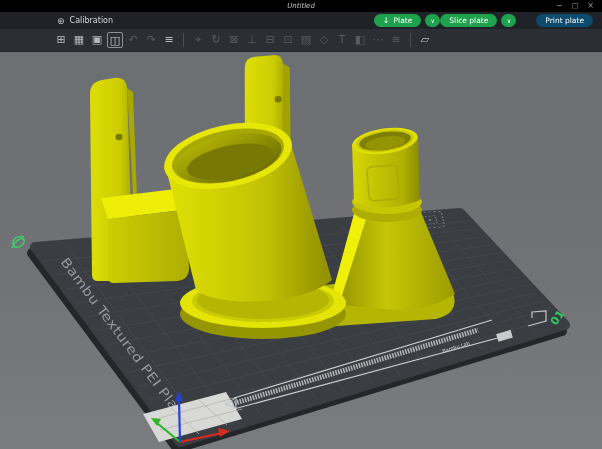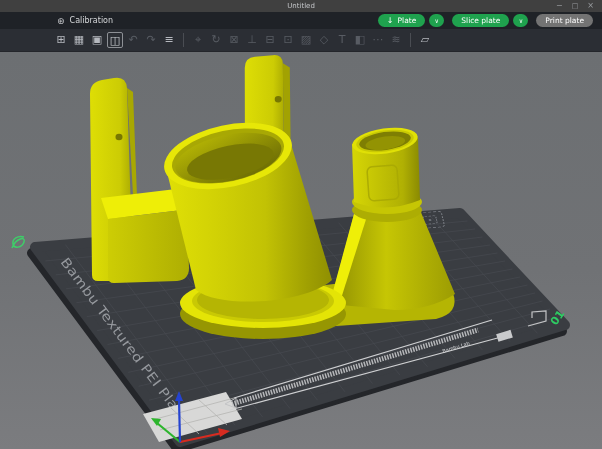--- a/index.html
+++ b/index.html
@@ -1,33 +1,33 @@
 <!DOCTYPE html>
 <html><head>
 <meta charset="utf-8">
 <style>
   html,body{margin:0;padding:0;}
   body{width:602px;height:449px;overflow:hidden;background:#6f7174;
        font-family:"DejaVu Sans","Liberation Sans",sans-serif;-webkit-font-smoothing:antialiased;}
   
-  .titlebar{height:12px;background:#404040;display:flex;align-items:center;position:relative;}
+  .titlebar{height:12px;background:#000000;display:flex;align-items:center;position:relative;font-style:italic;}
   .title{position:absolute;left:0;right:0;text-align:center;font-size:7px;color:#c2c4c7;line-height:12px;}
   .wincontrols{position:absolute;right:8px;top:0;height:12px;display:flex;gap:9px;align-items:center;}
   .wincontrols span{color:#9a9da1;font-size:8px;line-height:12px;cursor:default;}
   
   .menubar{height:17px;background:#1f2227;display:flex;align-items:center;position:relative;}
   .calib{display:flex;align-items:center;gap:5px;margin-left:57px;color:#d6d8da;font-size:8px;}
   .calib .cicon{color:#c7c9cc;font-size:9px;}
   .actions{position:absolute;right:9px;top:2px;display:flex;align-items:center;gap:4px;}
   .pill{display:inline-flex;align-items:center;justify-content:center;height:13px;border-radius:7px;
         font-size:7.5px;color:#fff;padding:0 9px;white-space:nowrap;}
   .green{background:#1fa24e;}
-  .gray{background:#737373;}
+  .gray{background:#0c4a6e;margin-left:20px;}
   .chev{width:15px;padding:0;font-size:6px;}
-  .combo{display:flex;align-items:center;gap:8px;}
+  .combo{display:flex;align-items:center;gap:0;}
   .upicon{font-size:8px;margin-right:4px;}
   
   .toolbar{height:23px;background:#2b2e34;display:flex;align-items:center;gap:2px;
            padding-left:53px;border-bottom:1px solid #24262b;box-sizing:border-box;}
   .ticon{width:16px;height:16px;font-size:11px;line-height:16px;text-align:center;color:#b6b9bf;
          border-radius:2px;box-sizing:border-box;}
   .ticon.disabled{color:#585c63;}
   .ticon.selected{border:1px solid #8d9095;color:#cfd2d6;}
   .tsep{width:1px;height:14px;background:#4a4d53;margin:0 4px;}
   

